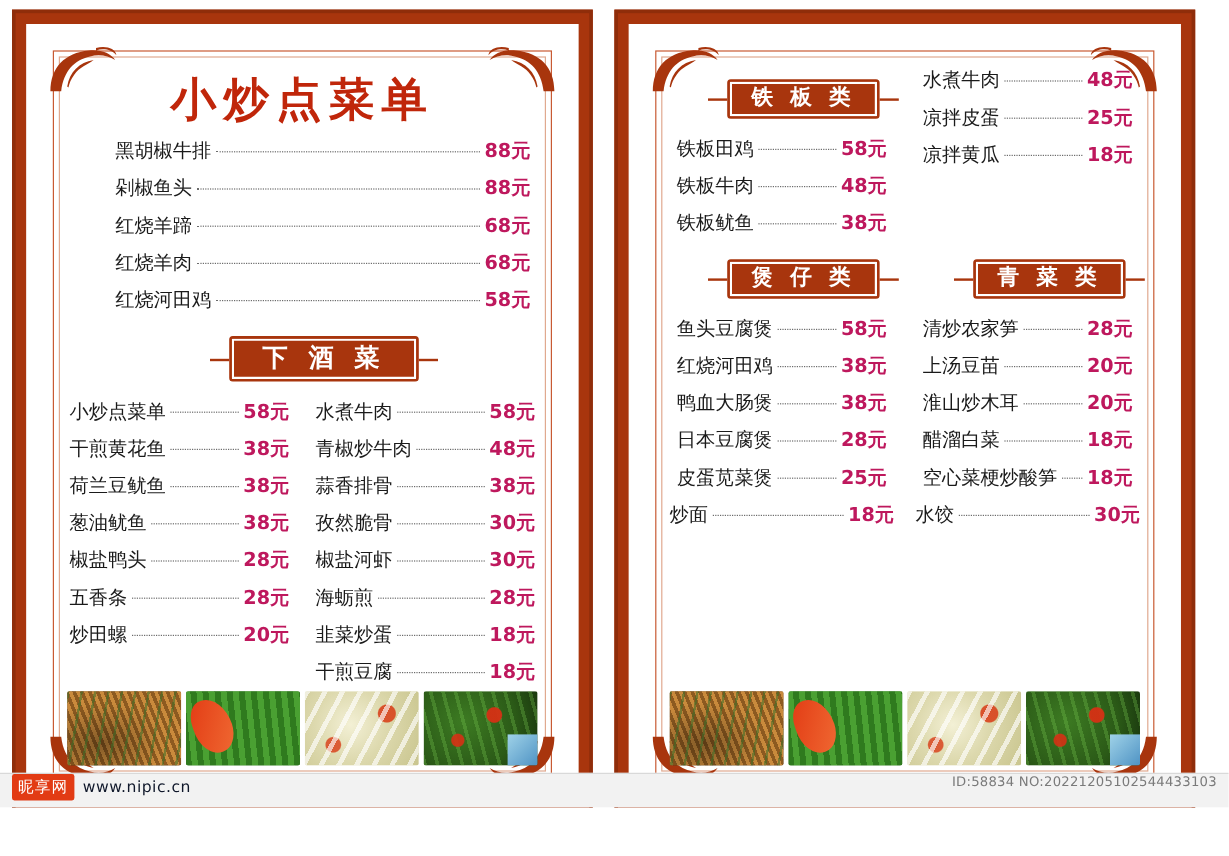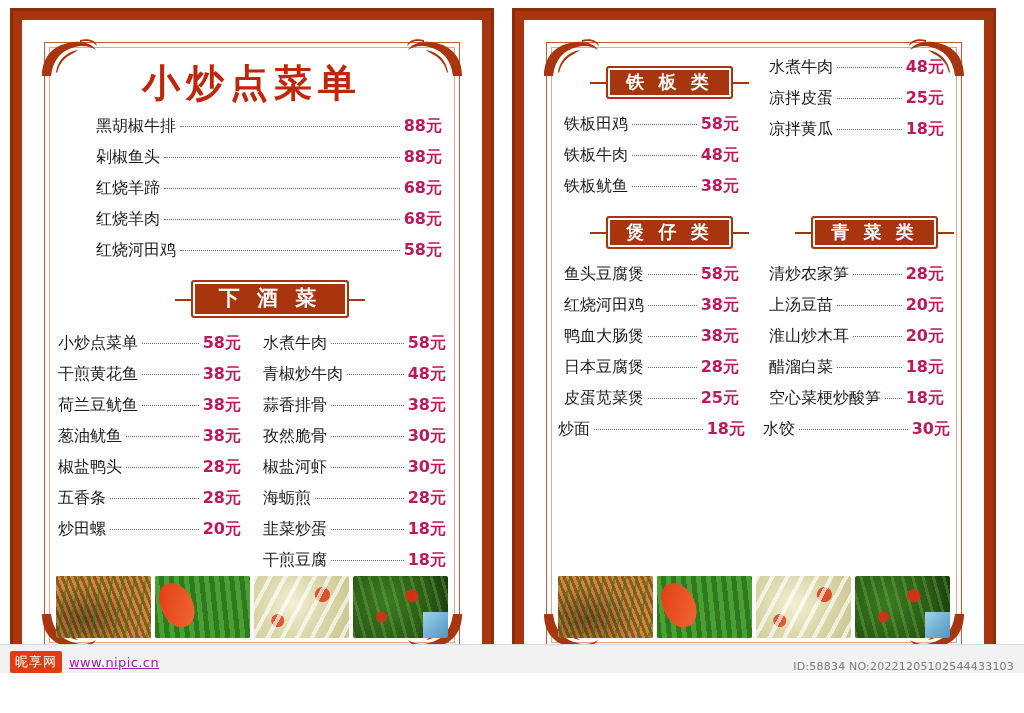--- a/index.html
+++ b/index.html
@@ -221,40 +221,40 @@
   }
 
   
   .footer {
     position: absolute;
     left: 0; bottom: 0;
     width: 1024px; height: 29px;
     background: #f2f2f2;
     border-top: 1px solid #d9d9d9;
     display: flex;
-    align-items: flex-end;
+    align-items: flex-start;
     justify-content: space-between;
     padding: 0 10px;
   }
   .wm {
     display: flex;
     align-items: center;
     gap: 7px;
     font-size: 13px;
     color: #6a6a6a;
   }
   .wm-logo {
     font-size: 13px;
     color: #ffffff;
     background: #e23b14;
     padding: 2px 5px;
     border-radius: 2px;
     letter-spacing: 1px;
   }
-  .wm-url { color: #a21caf; letter-spacing: .4px; text-decoration: underline; }
+  .wm-url { color: #0f172a; letter-spacing: .4px; }
   .footer-id {
     font-size: 11px;
     color: #7a7a7a;
     letter-spacing: .2px;
   }
 </style>
 </head>
 <body>
 
 <div id="root">

